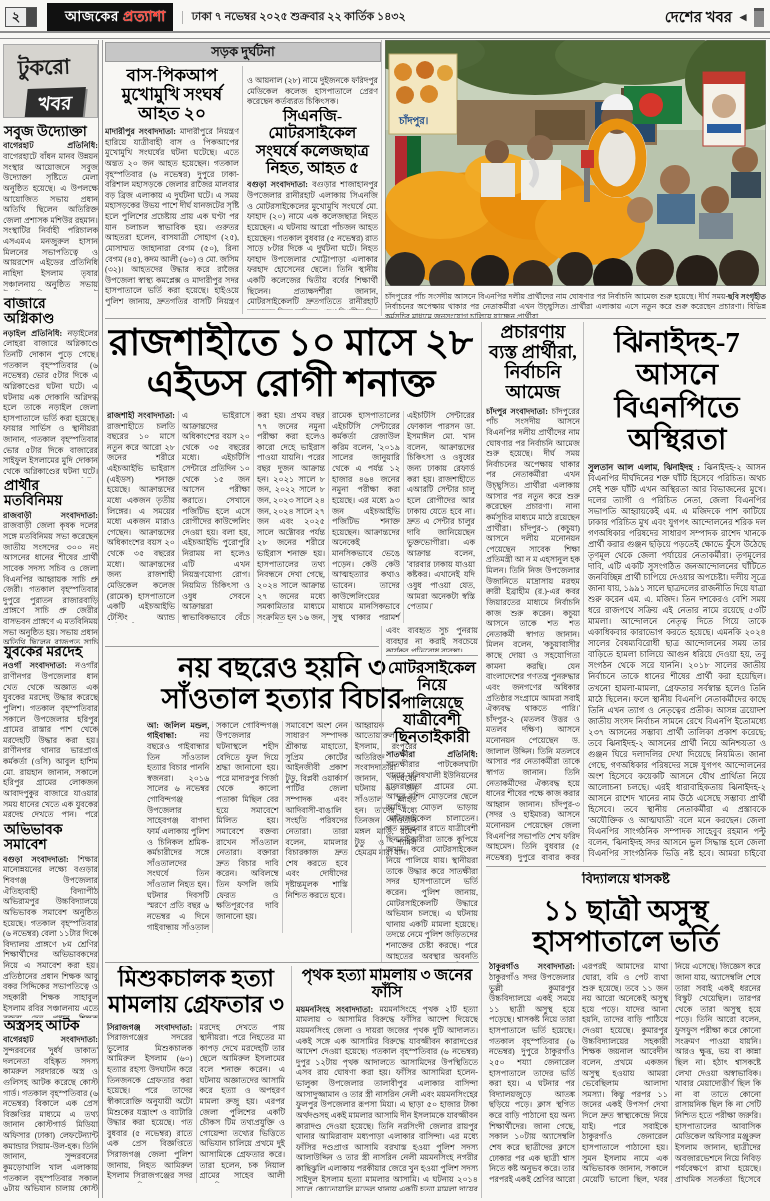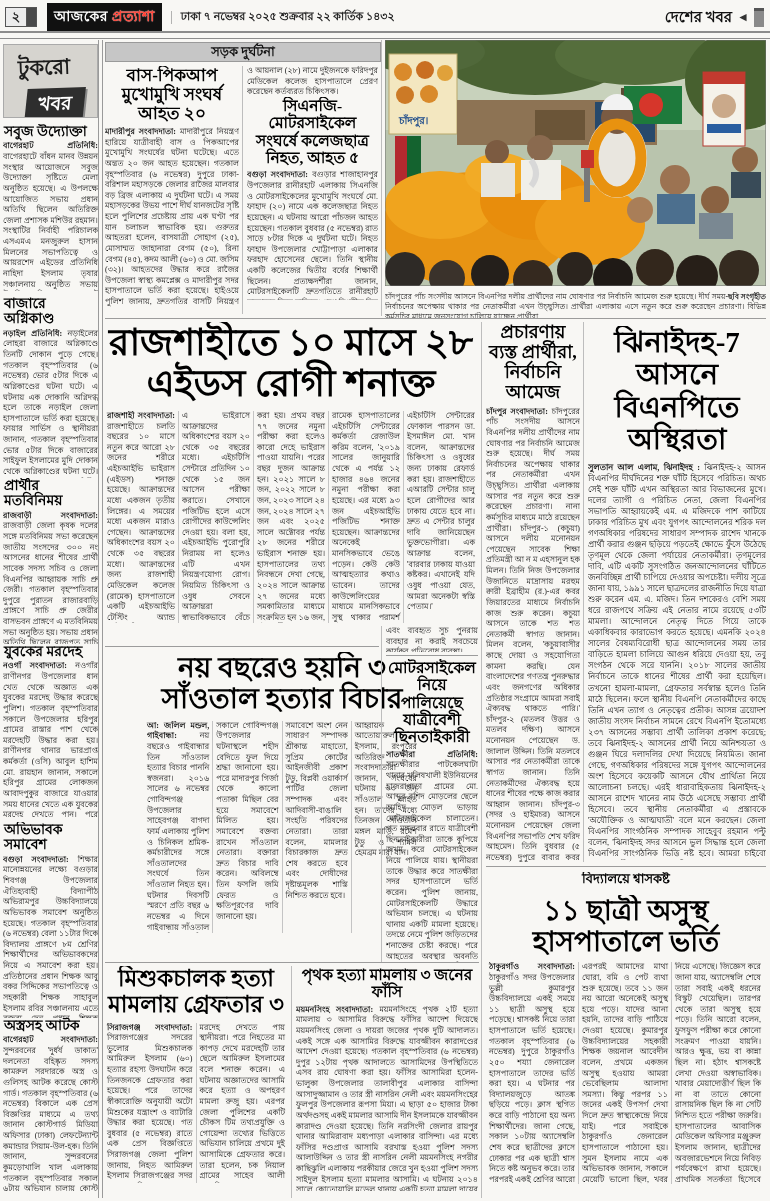--- a/index.html
+++ b/index.html
@@ -4,21 +4,21 @@
 <style>
   html,body{margin:0;padding:0;background:#e9e7e2;}
   .page{position:relative;width:770px;height:1201px;margin:0 auto;background:#f8f7f4;overflow:hidden;
         font-family:"Liberation Serif",serif;}
   .abs{position:absolute;}
   
   .hdr{position:absolute;left:0;top:4px;width:770px;height:26px;display:flex;align-items:center;}
   .pgnum{width:20px;height:18px;margin-left:5px;border:1px solid #555;background:#ececec;color:#222;
          font-weight:700;font-size:13px;display:flex;align-items:center;justify-content:center;}
   .pgtab{width:9px;height:18px;background:#4a4a4a;border:1px solid #555;border-left:none;}
-  .mast{margin-left:10px;background:#111;color:#fff;font-weight:700;font-size:14px;padding:2px 7px 3px 7px;
+  .mast{margin-left:10px;background:#111;color:#fff;font-weight:700;font-size:14px;padding:2px 7px 3px 18px;
         letter-spacing:.5px;display:flex;gap:4px;align-items:baseline;}
   .mast .red{color:#ff4438;text-shadow:0 0 1px #fff;}
   .hsep{color:#999;margin:0 8px;font-size:14px;}
   .dateline{font-size:11px;color:#222;font-weight:700;}
   .section-name{margin-left:auto;margin-right:6px;display:flex;align-items:center;gap:5px;}
   .section-name .t{font-size:15px;font-weight:700;color:#111;}
   .section-name .arr{font-size:12px;color:#333;}
   .section-name .blk{width:10px;height:16px;background:#8a8a8a;border-top:3px solid #555;}
   .hr2{position:absolute;height:5px;border-top:2px solid #8c8c8c;border-bottom:1px solid #8c8c8c;}
   .hr1{position:absolute;height:1px;background:#9c9c9c;}
@@ -98,21 +98,21 @@
   </div>
   <div class="vr2" style="left:98px;top:40px;height:1158px;"></div>
 
   <div class="abs kicker" style="left:105px;top:42px;width:274px;height:18px;font-size:13px;line-height:18px;">সড়ক দুর্ঘটনা</div>
 
   <div class="abs" style="left:105px;top:66px;width:134px;height:248px;overflow:hidden;">
     <div class="hl" style="font-size:17px;">বাস-পিকআপ মুখোমুখি সংঘর্ষ আহত ২০</div>
     <div class="bt" style="margin-top:4px;height:180px;"><b>মাদারীপুর সংবাদদাতা:</b> <span>মাদারীপুরে নিয়ন্ত্রণ হারিয়ে যাত্রীবাহী বাস ও পিকআপের মুখোমুখি সংঘর্ষের ঘটনা ঘটেছে। এতে অন্তত ২০ জন আহত হয়েছেন। গতকাল বৃহস্পতিবার (৬ নভেম্বর) দুপুরে ঢাকা-বরিশাল মহাসড়কে জেলার রাজৈর মালবার বড় ব্রিজ এলাকায় এ দুর্ঘটনা ঘটে। এ সময় মহাসড়কের উভয় পাশে দীর্ঘ যানজটের সৃষ্টি হলে পুলিশের প্রচেষ্টায় প্রায় এক ঘণ্টা পর যান চলাচল স্বাভাবিক হয়। গুরুতর আহতরা হলেন, বাসযাত্রী সোহাগ (২৫), মোসাম্মত জাহানারা বেগম (৫০), রিনা বেগম (৪৫), কদম আলী (৬০) ও মো. জসিম (৩২)। আহতদের উদ্ধার করে রাজৈর উপজেলা স্বাস্থ্য কমপ্লেক্স ও মাদারীপুর সদর হাসপাতালে ভর্তি করা হয়েছে। হাইওয়ে পুলিশ জানায়, দ্রুতগতির বাসটি নিয়ন্ত্রণ হারিয়ে বিপরীত দিক থেকে আসা পিকআপকে ধাক্কা দেয়। এতে দুই গাড়ির সামনের অংশ দুমড়ে-মুচড়ে যায়। খবর পেয়ে ফায়ার সার্ভিসের কর্মীরা আহতদের উদ্ধার করে।</span></div>
   </div>
   <div class="vr" style="left:242px;top:66px;height:248px;"></div>
-  <div class="abs" style="left:247px;top:66px;width:131px;height:248px;overflow:hidden;">
+  <div class="abs" style="left:247px;top:76px;width:131px;height:248px;overflow:hidden;">
     <div class="bt" style="height:28px;">ও আয়নাল (২৮) নামে দুইজনকে ফরিদপুর মেডিকেল কলেজ হাসপাতালে প্রেরণ করেছেন কর্তব্যরত চিকিৎসক।</div>
     <div class="hl" style="font-size:15.5px;margin-top:3px;">সিএনজি-মোটরসাইকেল সংঘর্ষে কলেজছাত্র নিহত, আহত ৫</div>
     <div class="bt" style="margin-top:4px;height:130px;"><b>বগুড়া সংবাদদাতা:</b> <span>বগুড়ার শাজাহানপুর উপজেলার রানীরহাট এলাকায় সিএনজি ও মোটরসাইকেলের মুখোমুখি সংঘর্ষে মো. ফাহাদ (২০) নামে এক কলেজছাত্র নিহত হয়েছেন। এ ঘটনায় আরো পাঁচজন আহত হয়েছেন। গতকাল বুধবার (৫ নভেম্বর) রাত সাড়ে ৮টার দিকে এ দুর্ঘটনা ঘটে। নিহত ফাহাদ উপজেলার খোট্টাপাড়া এলাকার ফরহাদ হোসেনের ছেলে। তিনি স্থানীয় একটি কলেজের দ্বিতীয় বর্ষের শিক্ষার্থী ছিলেন। প্রত্যক্ষদর্শীরা জানান, মোটরসাইকেলটি দ্রুতগতিতে রানীরহাট বাজারের দিকে যাচ্ছিল। পথে বিপরীত দিক থেকে আসা যাত্রীবাহী সিএনজির সঙ্গে মুখোমুখি সংঘর্ষ হয়। এতে ঘটনাস্থলেই মোটরসাইকেল আরোহী ফাহাদ মারা যান। আহতদের উদ্ধার করে শহীদ জিয়াউর রহমান মেডিকেল কলেজ হাসপাতালে ভর্তি করা হয়েছে।</span></div>
   </div>
   <div class="vr" style="left:381px;top:40px;height:276px;"></div>
 
   <figure class="abs" style="left:385px;top:40px;width:381px;height:276px;">
     <svg width="381" height="246" viewBox="0 0 381 246">
       <rect width="381" height="246" fill="#b9c4ad"></rect>
 

